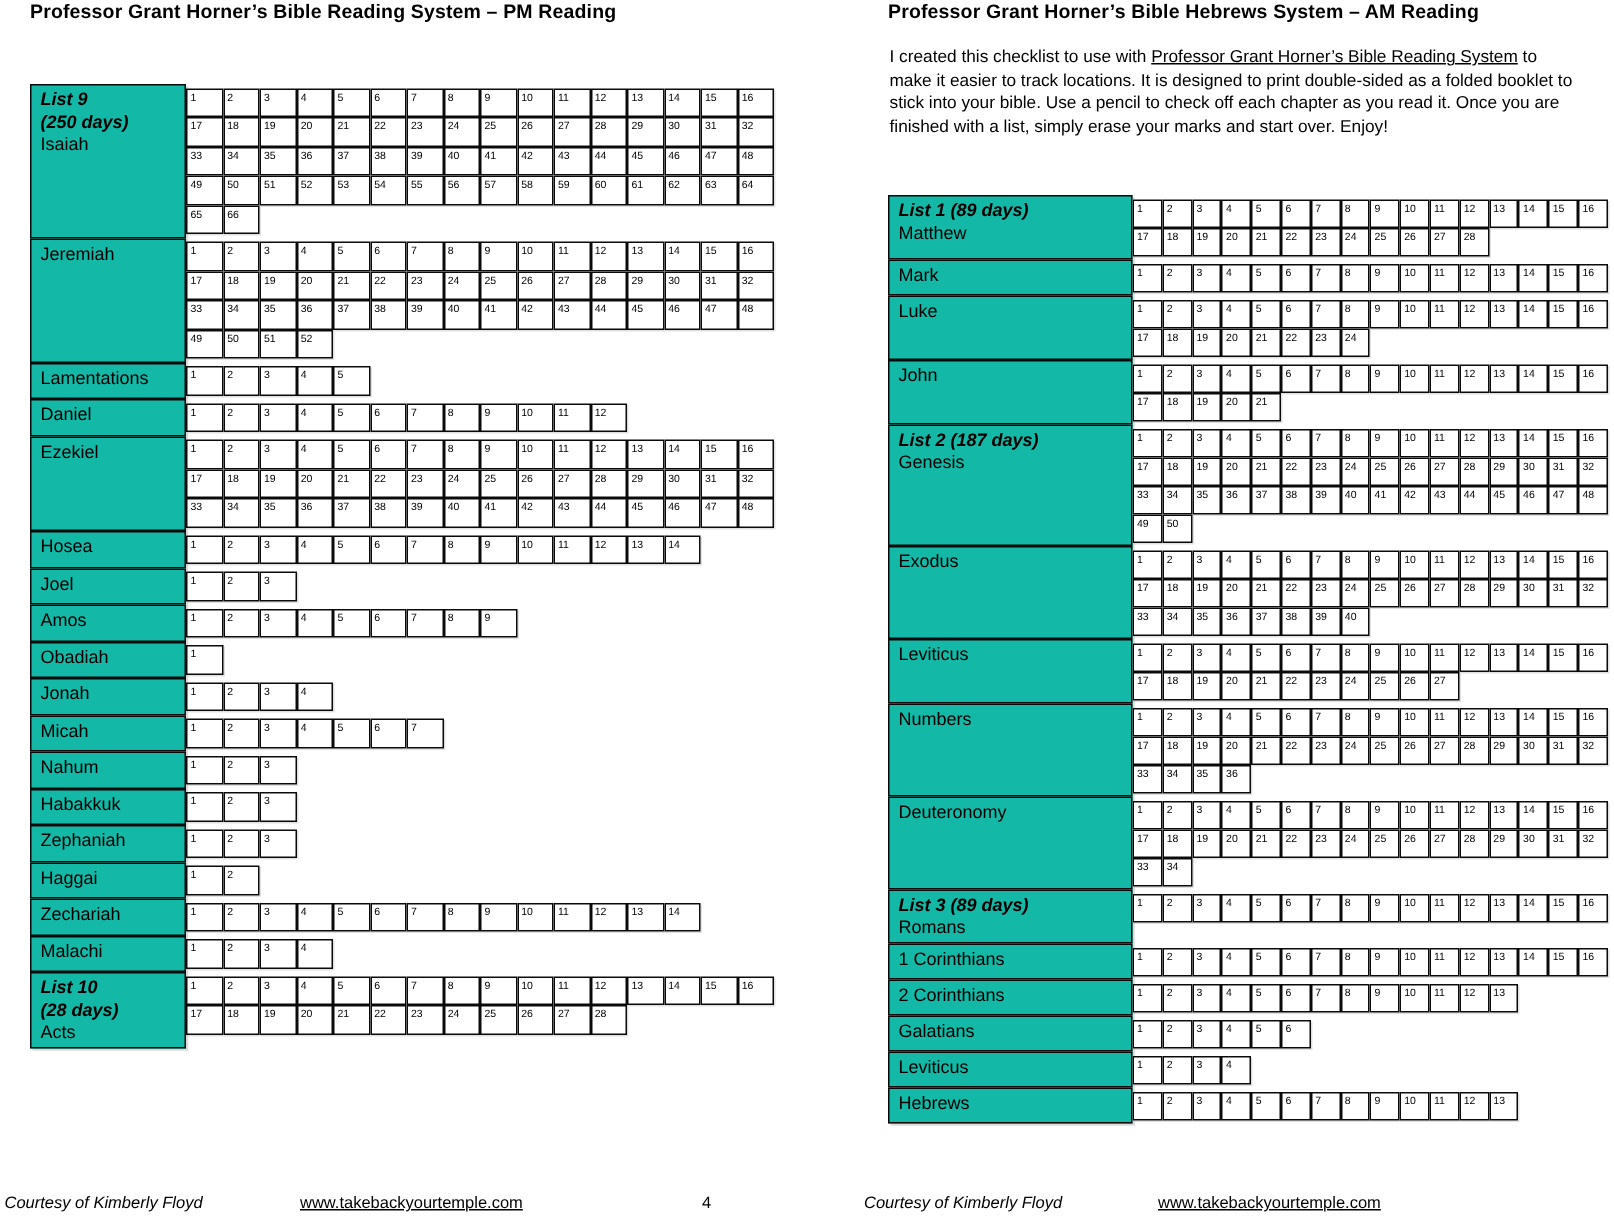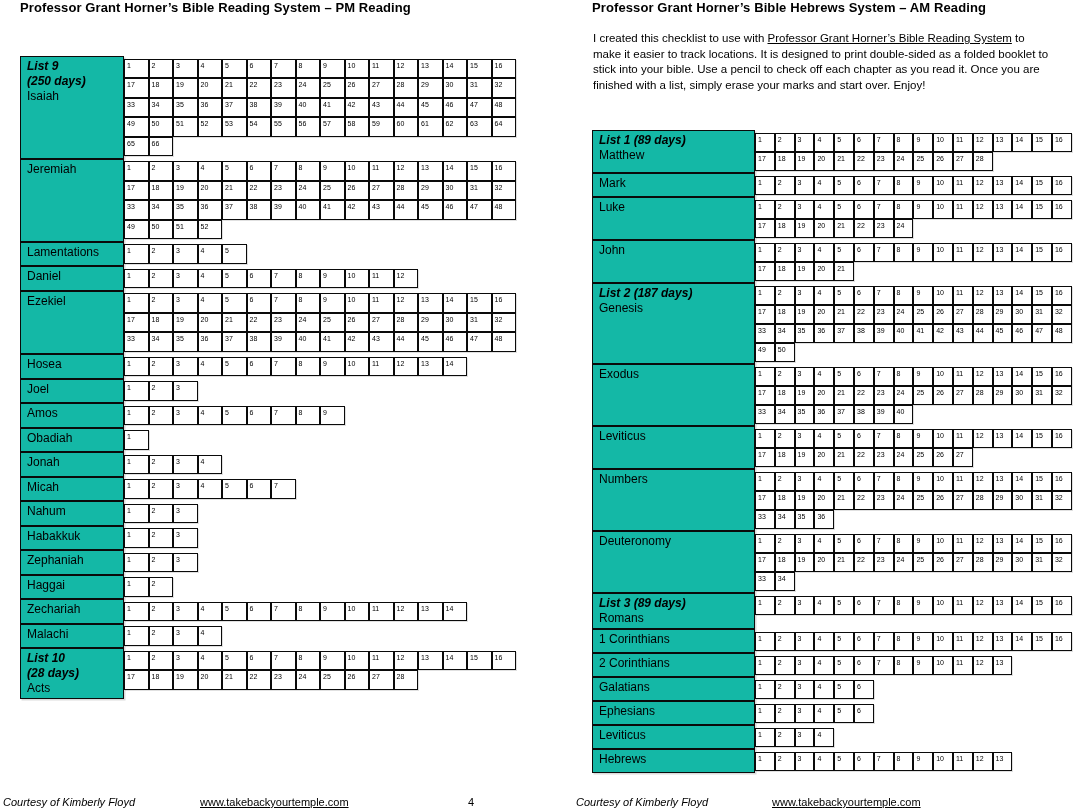--- a/index.html
+++ b/index.html
@@ -897,33 +897,20 @@
           <div class="cbox">1</div>
           <div class="cbox">2</div>
           <div class="cbox">3</div>
           <div class="cbox">4</div>
           <div class="cbox">5</div>
           <div class="cbox">6</div>
         </div>
       </div>
       <div class="book-row">
         <div class="book-label">
-          <div class="lbl">Ephesians</div>
-        </div>
-        <div class="boxes">
-          <div class="cbox">1</div>
-          <div class="cbox">2</div>
-          <div class="cbox">3</div>
-          <div class="cbox">4</div>
-          <div class="cbox">5</div>
-          <div class="cbox">6</div>
-        </div>
-      </div>
-      <div class="book-row">
-        <div class="book-label">
           <div class="lbl">Leviticus</div>
         </div>
         <div class="boxes">
           <div class="cbox">1</div>
           <div class="cbox">2</div>
           <div class="cbox">3</div>
           <div class="cbox">4</div>
         </div>
       </div>
       <div class="book-row">

